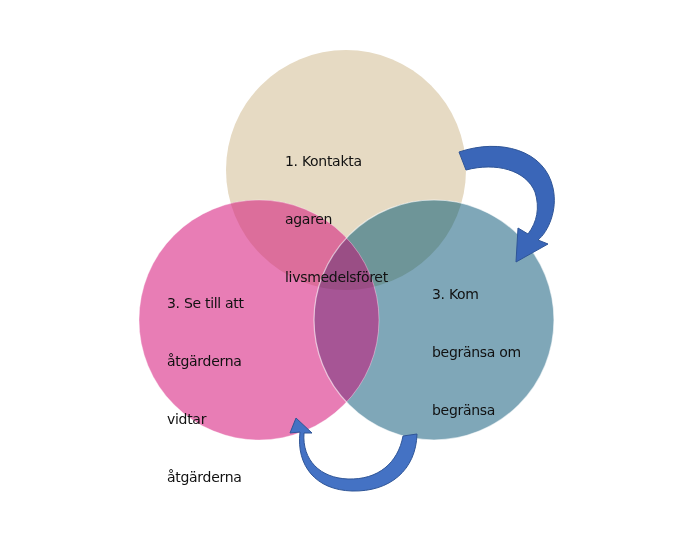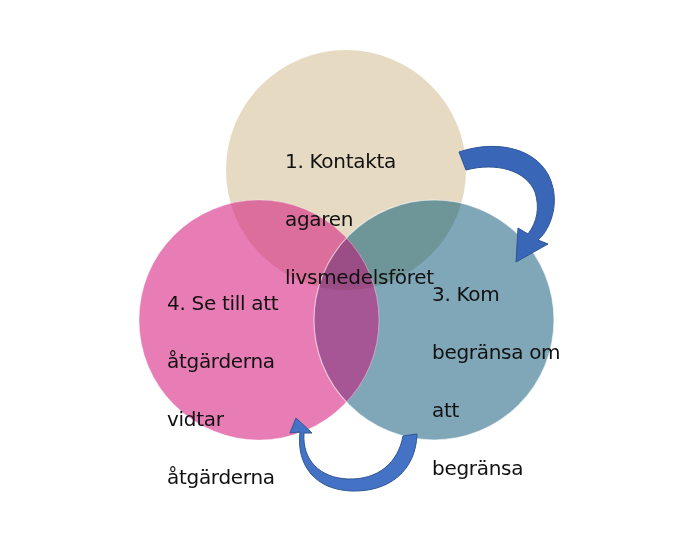--- a/index.html
+++ b/index.html
@@ -1,18 +1,18 @@
 <!DOCTYPE html>
 <html><head>
 <meta charset="utf-8">
 <style>
   html, body { margin:0; padding:0; background:#ffffff; }
   body { width:700px; height:556px; position:relative; overflow:hidden; font-family:"Liberation Sans", "DejaVu Sans", sans-serif; }
   svg.diagram { position:absolute; left:0; top:0; }
-  .label { position:absolute; color:#111; font-size:20px; line-height:29px; white-space:pre-line; font-family:"DejaVu Sans", "Liberation Sans", sans-serif; letter-spacing:-0.3px; }
+  .label { position:absolute; color:#111; font-size:14px; line-height:29px; white-space:pre-line; font-family:"DejaVu Sans", "Liberation Sans", sans-serif; letter-spacing:-0.3px; }
   .line { display:block; white-space:nowrap; }
 </style>
 </head>
 <body>
 
 <svg class="diagram" width="700" height="556" viewBox="0 0 700 556">
   <defs>
     <clipPath id="c1">
         <circle cx="346" cy="170" r="120"></circle>
       </clipPath>
@@ -60,23 +60,22 @@
 
 <div class="label" style="left:285px; top:118px;">
   <span class="line">1. Kontakta</span>
   <span class="line">agaren</span>
   <span class="line">livsmedelsföret</span>
 </div>
 
 <div class="label" style="left:432px; top:251px;">
   <span class="line">3. Kom</span>
   <span class="line">begränsa om</span>
-  <span class="line">att</span>
   <span class="line">begränsa</span>
   
 </div>
 
 <div class="label" style="left:167px; top:260px;">
-  <span class="line">4. Se till att</span>
+  <span class="line">3. Se till att</span>
   <span class="line">åtgärderna</span>
   <span class="line">vidtar</span>
   <span class="line">åtgärderna</span>
 </div>
 
 </body></html>

